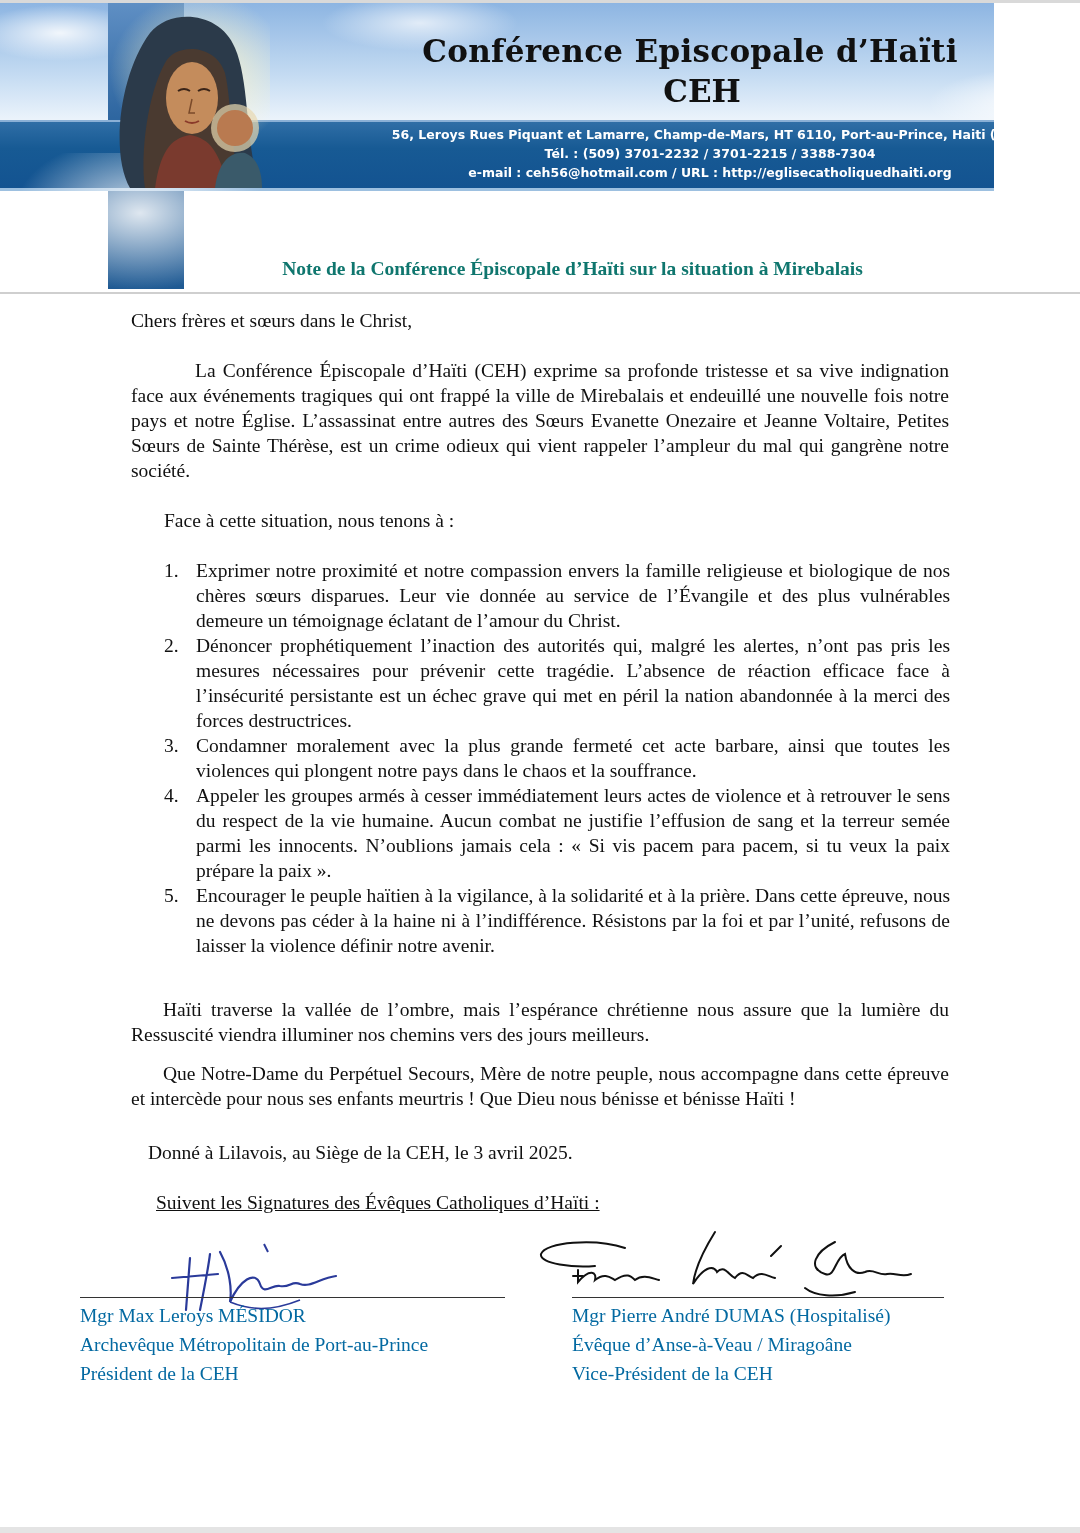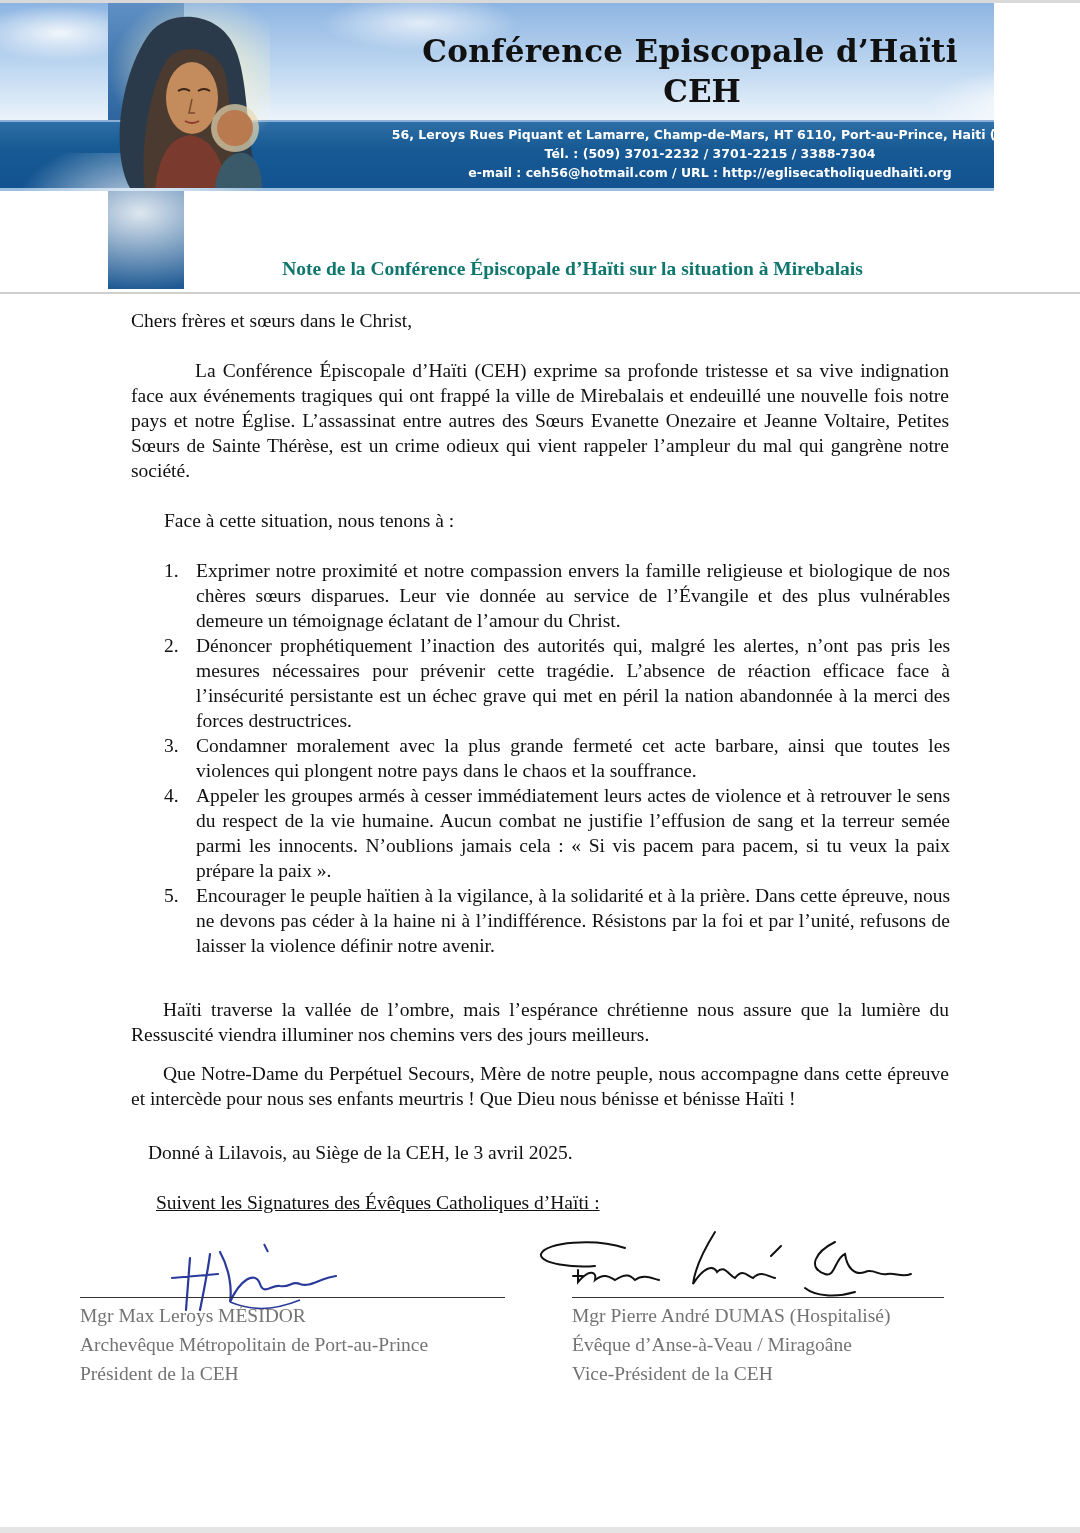--- a/index.html
+++ b/index.html
@@ -59,21 +59,21 @@
   .para-haiti { top: 985px; margin-top: 12px; }
   .para-notre { top: 1061px; }
   .para-donne { top: 1140px; left: 148px; }
   .para-suivent { top: 1190px; left: 156px; text-decoration: underline; }
 
   
   .sig-line { position: absolute; height: 1px; background: #333; }
   .sig-line.left { left: 80px; top: 1297px; width: 425px; }
   .sig-line.right { left: 572px; top: 1297px; width: 372px; }
   .sig-scribble { position: absolute; }
-  .signer { position: absolute; font-family: "Liberation Serif", serif; font-size: 19.5px; line-height: 29px; color: #737373; }
+  .signer { position: absolute; font-family: "Liberation Serif", serif; font-size: 19.5px; line-height: 29px; color: #0369a1; }
   .signer.left { left: 80px; top: 1301px; }
   .signer.right { left: 572px; top: 1301px; }
 </style>
 </head>
 <body>
 
 <div class="page-top-border"></div>
 
 <div class="banner">
   <div class="sky-clouds"></div>

